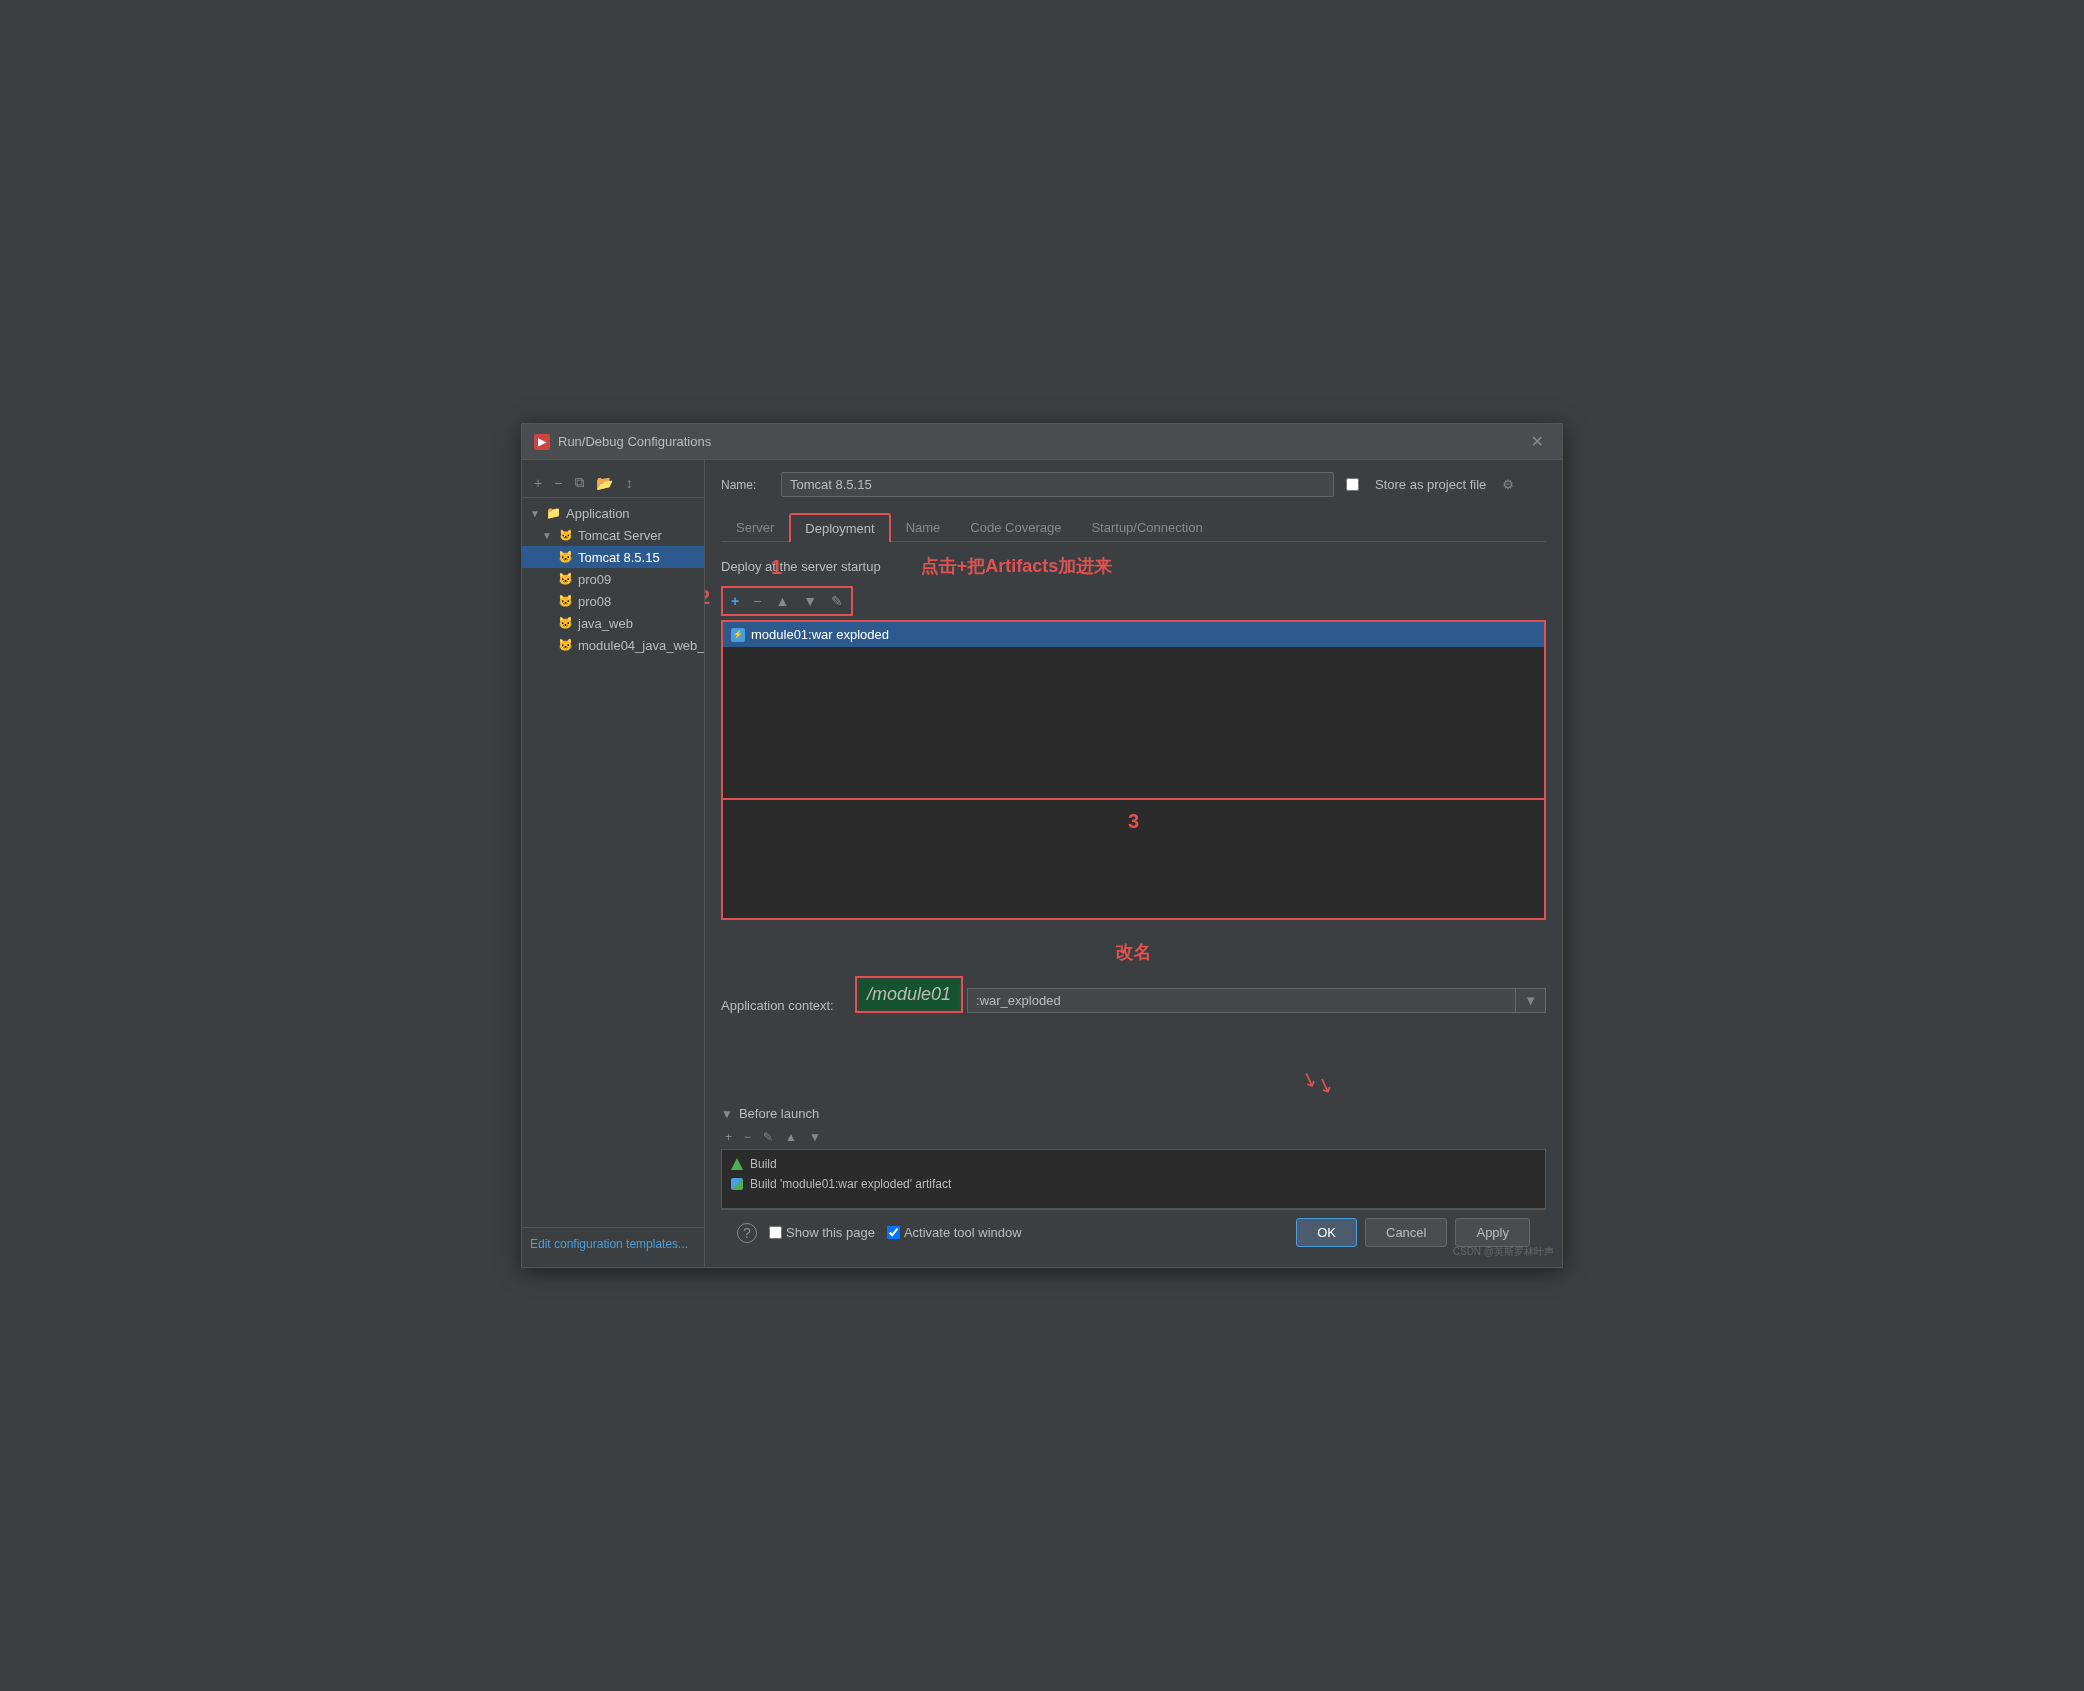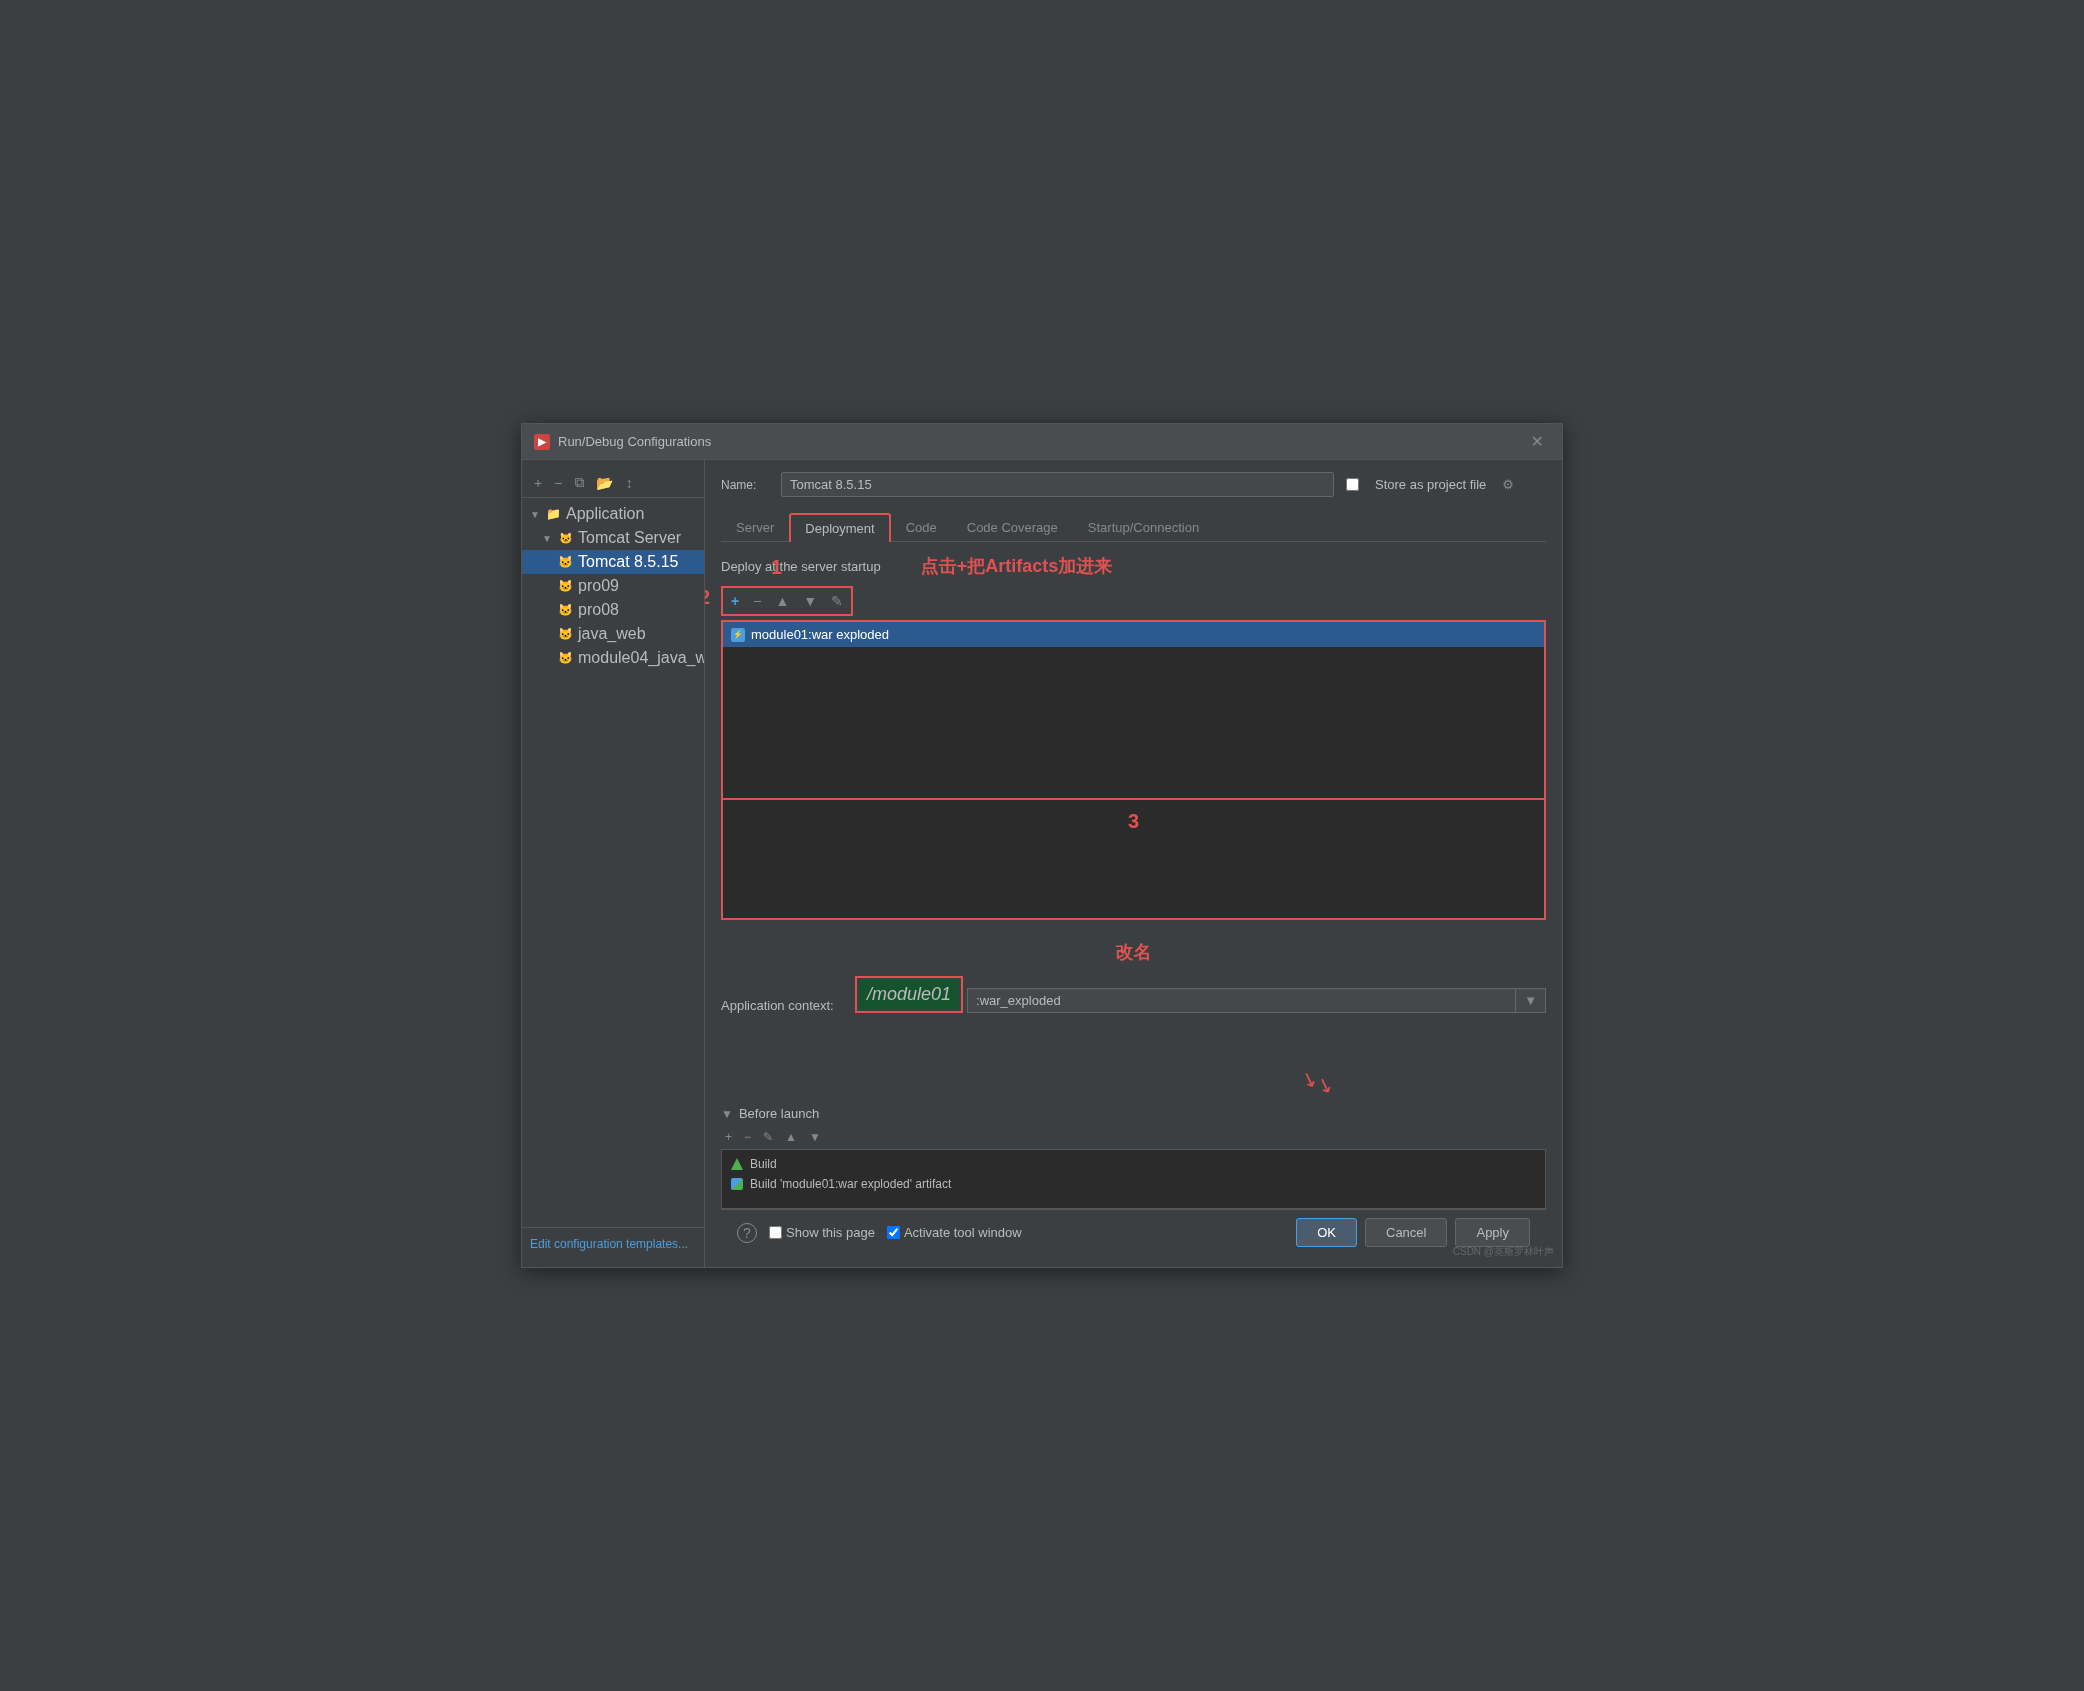--- a/index.html
+++ b/index.html
@@ -105,21 +105,21 @@
       height: 16px;
       flex-shrink: 0;
       display: flex;
       align-items: center;
       justify-content: center;
       font-size: 12px;
     }
     .folder-icon { color: #c8a55a; }
     .tomcat-icon { color: #e07b39; font-size: 10px; font-weight: bold; }
     .chevron { color: #888; font-size: 10px; width: 12px; }
-    .item-label { font-size: 16px; }
+    .item-label { font-size: 13px; }
     .tree-indent-1 { padding-left: 20px; }
     .tree-indent-2 { padding-left: 36px; }
     .sidebar-footer {
       padding: 8px;
       border-top: 1px solid #555;
     }
     .edit-templates-link {
       color: #4a9edd;
       font-size: 12px;
       cursor: pointer;
@@ -468,21 +468,21 @@
         <div class="store-project-row">
           <input type="checkbox" style="">
           <span>Store as project file</span>
           <span style="color:#888; cursor:pointer;">⚙</span>
         </div>
       </div>
 
       <div class="tabs-row">
         <div class="tab">Server</div>
         <div class="tab active">Deployment</div>
-        <div class="tab">Code</div>
+        <div class="tab">Name</div>
         <div class="tab">Code Coverage</div>
         <div class="tab">Startup/Connection</div>
       </div>
 
       <div class="deploy-section">
         <div class="deploy-header" style="display:flex; align-items:center; gap:40px;">
           <span>Deploy at the server startup</span>
           <span class="annotation-text">点击+把Artifacts加进来</span>
         </div>
 

